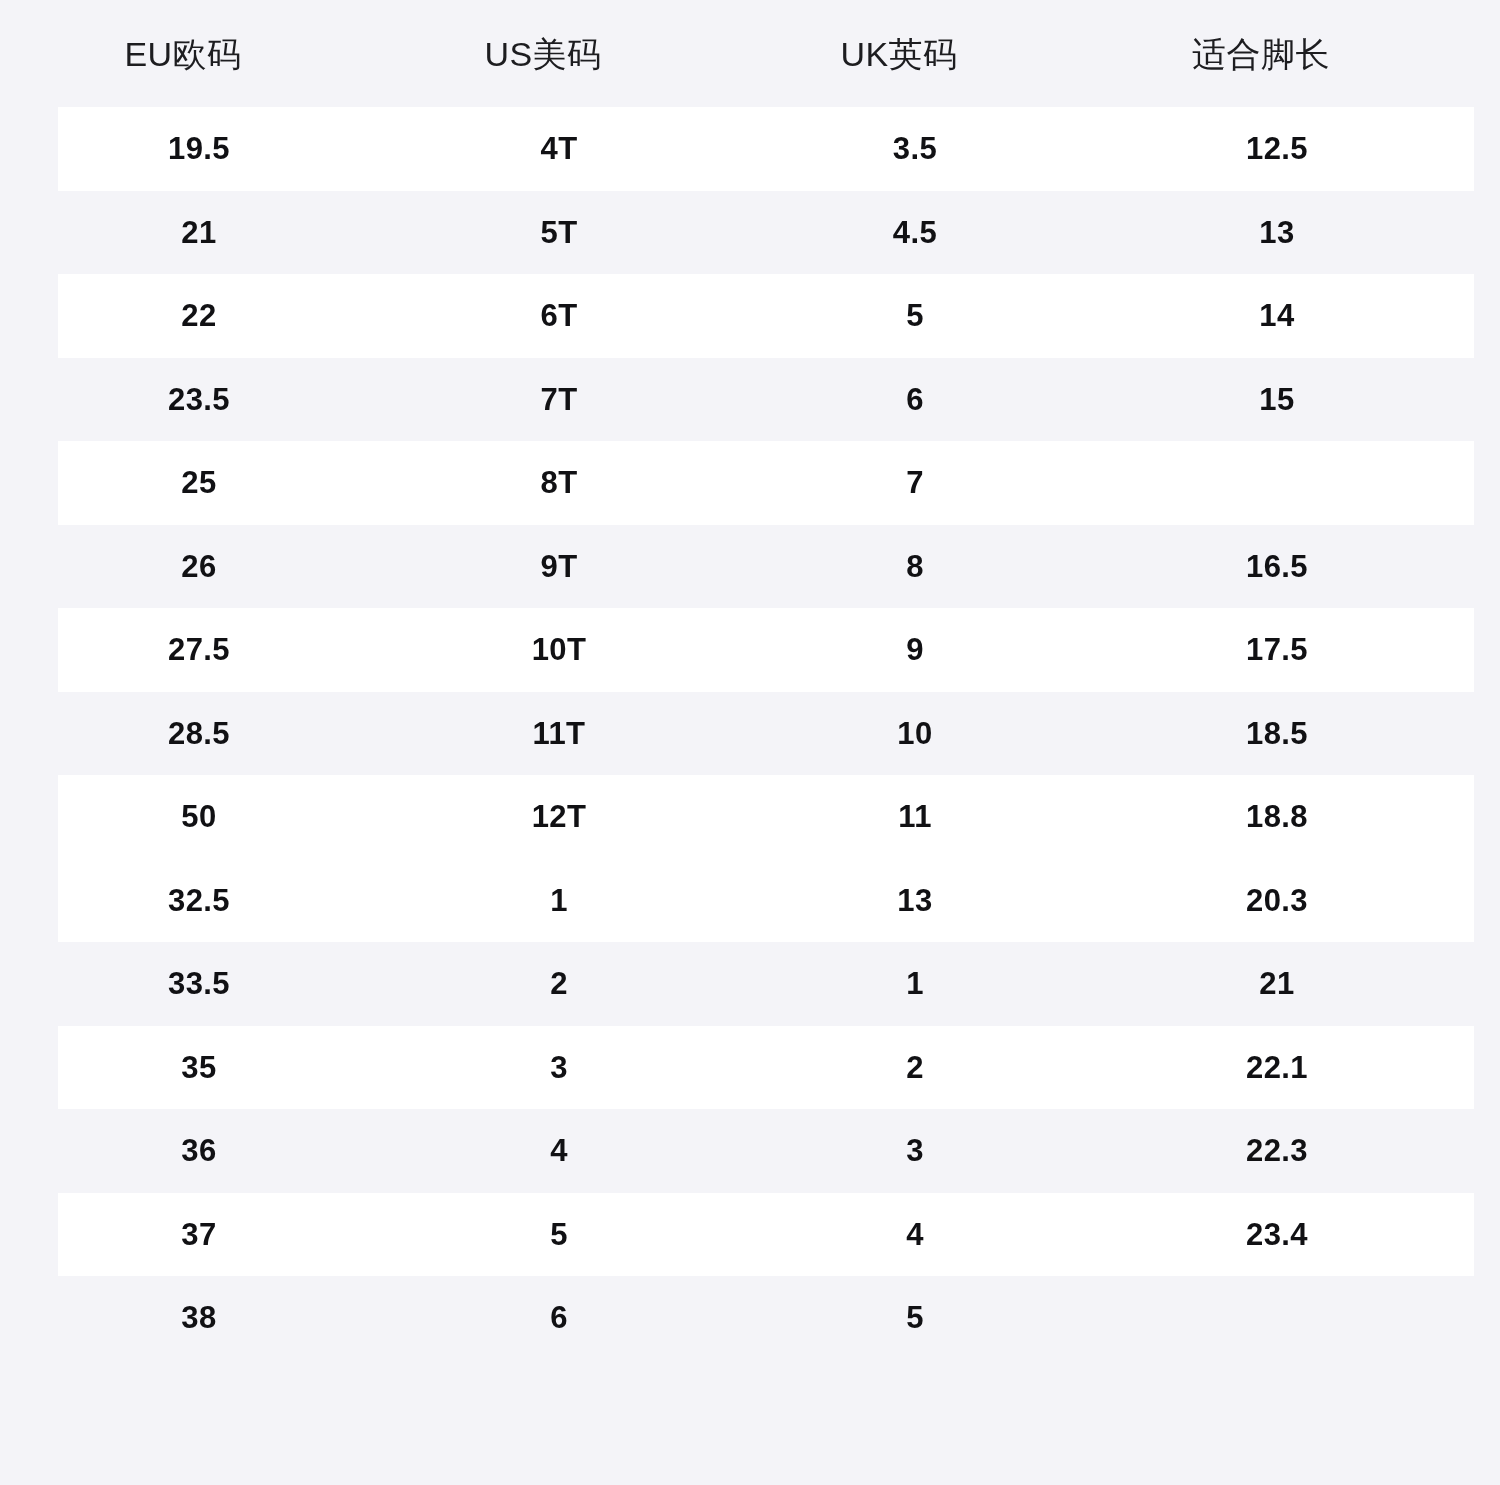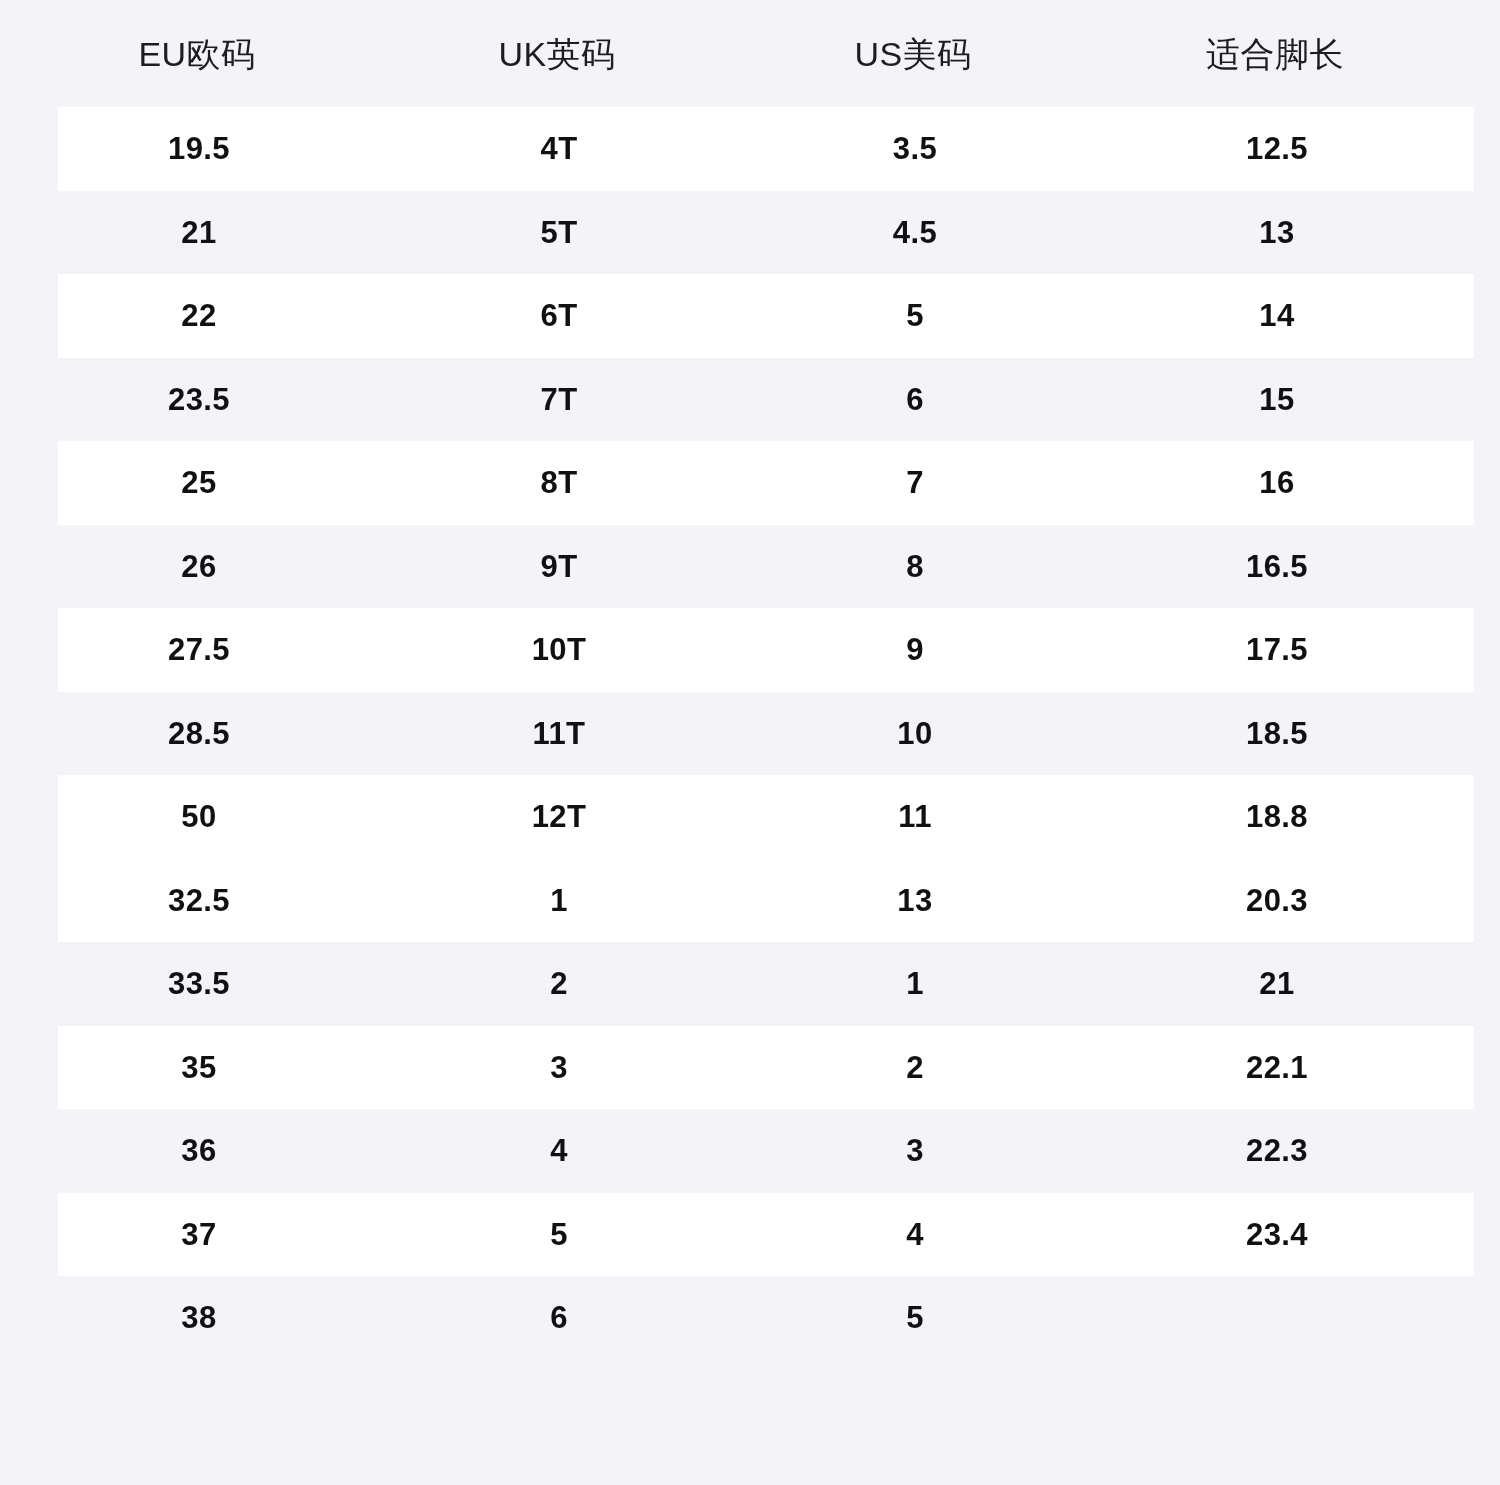--- a/index.html
+++ b/index.html
@@ -17,21 +17,21 @@
   #size-chart {
     position: relative;
     width: 1500px;
     height: 1485px;
     background: #f4f4f8;
   }
 
   
   .chart-header {
     position: absolute;
-    left: 56px;
+    left: 42px;
     top: 0px;
     width: 1416px;
     height: 107px;
     display: flex;
     align-items: center;
     background: transparent;
   }
   .chart-header .cell {
     flex: 0 0 25%;
     text-align: center;
@@ -103,22 +103,22 @@
   .chart-row .cell:nth-child(3) { transform: translateX(-28px); }
   .chart-row .cell:nth-child(4) { transform: translateX(-20px); }
 </style>
 </head>
 <body>
 
 <div id="size-chart">
 
   <div class="chart-header">
     <div class="cell">EU欧码</div>
+    <div class="cell">US美码</div>
     <div class="cell">UK英码</div>
-    <div class="cell">US美码</div>
     <div class="cell">适合脚长</div>
   </div>
 
   <div class="chart-body">
 
     <div class="chart-row odd">
         <div class="cells">
       <div class="cell">19.5</div>
       <div class="cell">4T</div>
       <div class="cell">3.5</div>
@@ -151,21 +151,20 @@
       <div class="cell">6</div>
       <div class="cell">15</div>
     </div>
       </div>
 
     <div class="chart-row odd">
         <div class="cells">
       <div class="cell">25</div>
       <div class="cell">8T</div>
       <div class="cell">7</div>
-      <div class="cell">16</div>
     </div>
       </div>
 
     <div class="chart-row even">
         <div class="cells">
       <div class="cell">26</div>
       <div class="cell">9T</div>
       <div class="cell">8</div>
       <div class="cell">16.5</div>
     </div>

